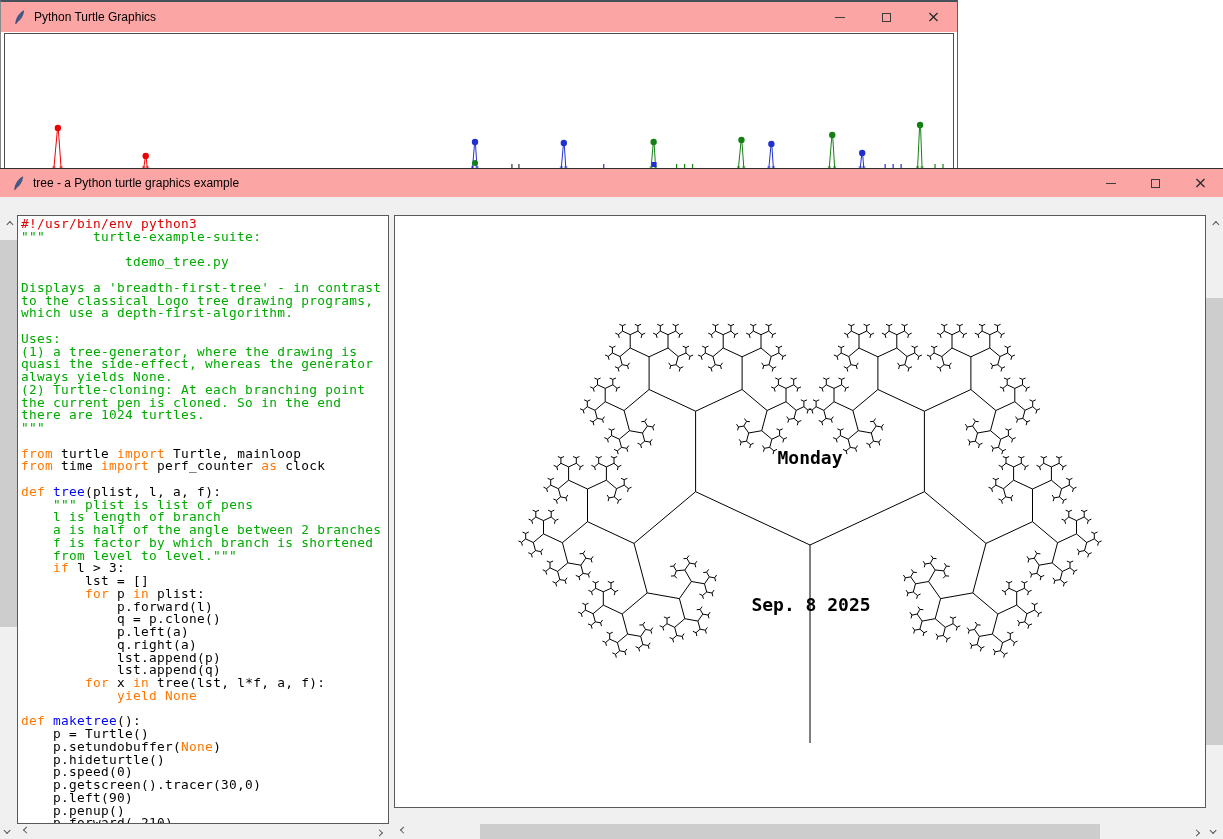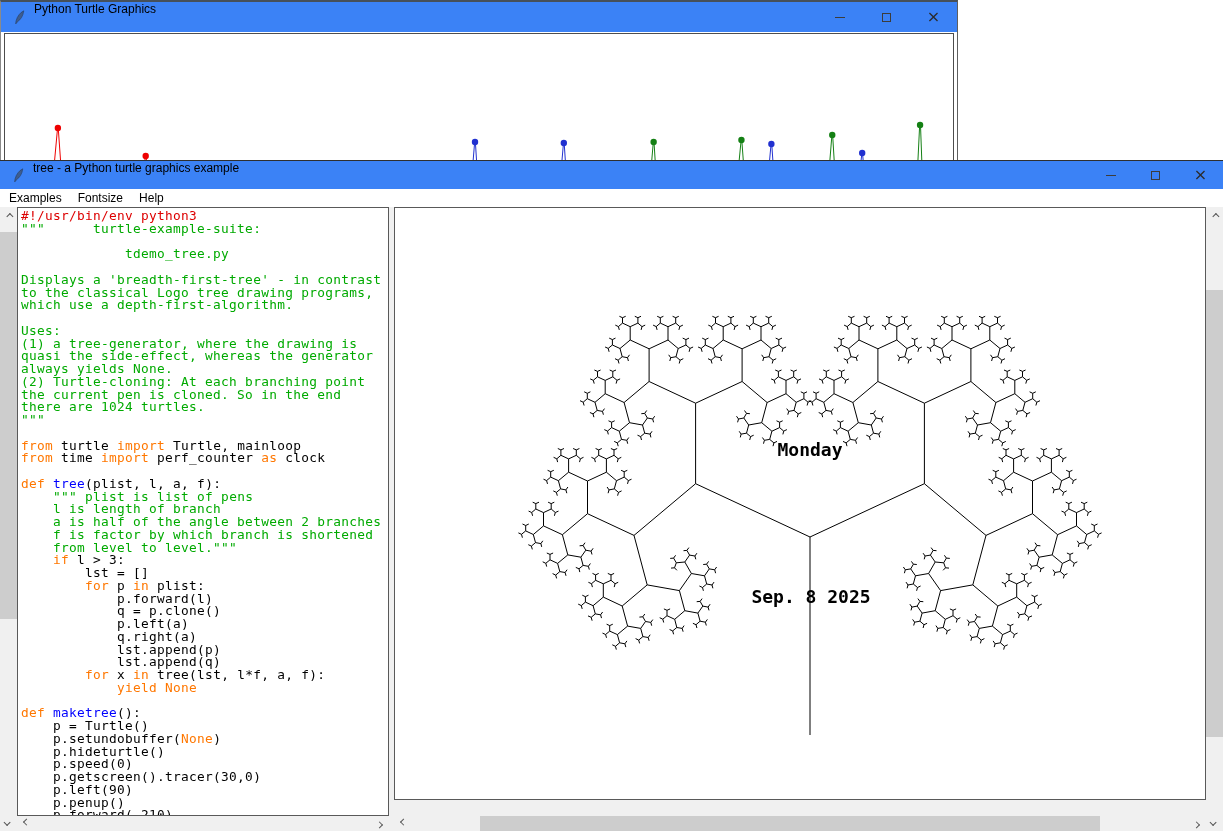--- a/index.html
+++ b/index.html
@@ -1,40 +1,40 @@
 <!DOCTYPE html>
 <html><head>
 <meta charset="utf-8">
 <style>
   *{margin:0;padding:0;box-sizing:border-box}
   html,body{width:1223px;height:839px;overflow:hidden;background:#fff;
     font-family:"Liberation Sans",sans-serif}
   #root{position:relative;width:1223px;height:839px;background:#fff}
 
   
-  .titlebar{display:flex;background:#3b82f6}
+  .titlebar{display:flex;align-items:center;background:#fca5a5}
   .win-title{font-size:12px;color:#000;margin-left:8px;white-space:nowrap}
   .feather{margin-left:12px;display:flex;align-items:center}
   .controls{margin-left:auto;display:flex;height:100%}
   .ctl{display:flex;align-items:center;justify-content:center;cursor:default}
   .glyph-min{display:block;width:10px;height:0;border-top:1px solid #3c3c3c}
   .glyph-max{display:block;width:9px;height:9px;border:1px solid #3c3c3c;background:transparent}
   .glyph-close{font-size:16px;color:#2b2b2b;line-height:1;font-family:"DejaVu Sans",sans-serif}
 
   
   .bg-win{position:absolute;left:0;top:0;width:958px;height:168px;background:#fff;
     border-top:2px solid #46505a;border-left:1px solid #8a8a8a;border-right:1px solid #5f5f5f}
   .bg-win .titlebar{height:30px}
   .bg-win .ctl{width:47px;height:30px}
   .bg-canvas{position:absolute;left:3px;right:3px;top:31px;bottom:0;
     border:1px solid #4d4d4d;border-bottom:none;background:#fff}
   .bg-canvas svg{display:block;width:100%;height:100%}
 
   
-  .fg-win{position:absolute;left:0;top:160px;width:1223px;height:671px;background:#f0f0f0;
+  .fg-win{position:absolute;left:0;top:168px;width:1223px;height:671px;background:#f0f0f0;
     border-top:1px solid #2f2f2f}
   .fg-win .titlebar{height:28px}
   .fg-win .ctl{width:45px;height:28px}
   .menubar{height:18px;background:#fff;display:flex;align-items:center;font-size:12px;color:#000}
   .menu-item{padding:0 8px;height:100%;display:flex;align-items:center;white-space:nowrap}
   .menu-item:first-child{margin-left:1px}
   .content{position:absolute;left:0;top:46px;width:1223px;height:624px;background:#f0f0f0}
 
   
   .vscroll{position:absolute;top:0;width:17px;height:624px;background:#f0f0f0}
@@ -198,25 +198,20 @@
           </span>
         <span class="ctl">
             <i class="glyph-max"></i>
           </span>
         <span class="ctl">
             <span class="glyph-close">×</span>
           </span>
       </span>
     </div>
 
-    <nav class="menubar" id="menubar">
-        <span class="menu-item">Examples</span>
-        <span class="menu-item">Fontsize</span>
-        <span class="menu-item">Help</span>
-      </nav>
 
     <div class="content">
 
       <div class="vscroll left">
         <span class="sb-btn up">
             <i class="chev up"></i>
           </span>
         <div class="vthumb"></div>
         <span class="sb-btn down">
             <i class="chev down"></i>

